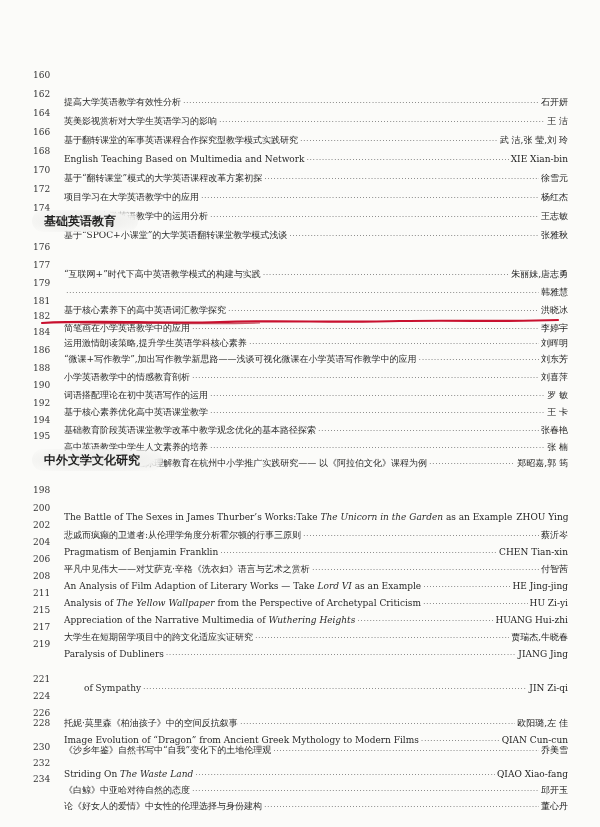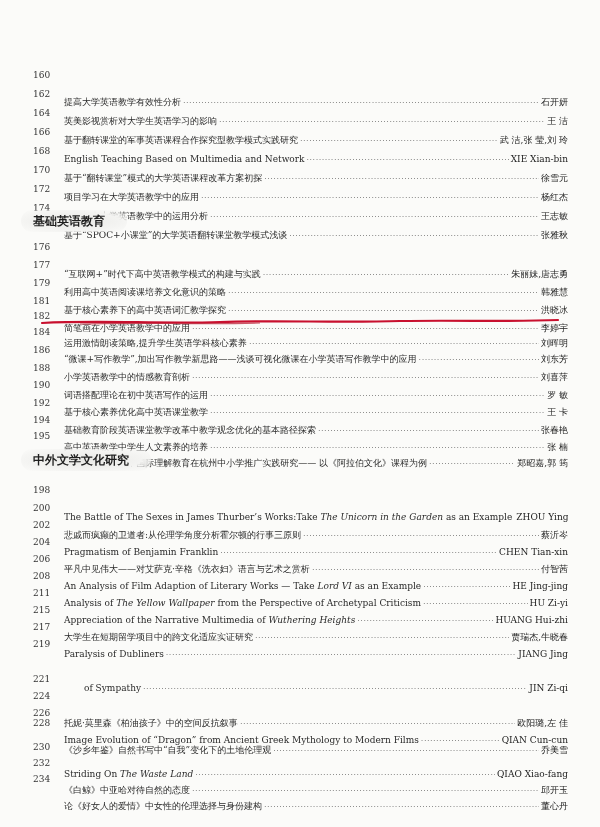--- a/index.html
+++ b/index.html
@@ -24,21 +24,21 @@
   .title i { font-style:italic; }
   .leader {
     flex:1 1 auto; overflow:hidden; margin:0 2px;
     color:#555; letter-spacing:0.5px; font-size:8px;
   }
   .leader::before {
     content:"··································································································································································································";
   }
   .author { flex:0 0 auto; color:#222; }
   .section {
-    position:absolute; left:21px; height:22px;
+    position:absolute; left:32px; height:22px;
     font-size:12px; font-weight:bold; line-height:22px;
     padding:0 22px 0 12px; color:#1f1f1f;
     background: radial-gradient(ellipse at center, #e9e9e6 0%, #f3f3f1 60%, rgba(250,250,248,0) 100%);
     border-radius:11px;
   }
   .red-line {
     position:absolute; left:40px; top:318px; width:520px; height:8px;
   }
 </style>
 </head>
@@ -117,21 +117,20 @@
     <span class="num">176</span>
     <div class="entry">
         <span class="title">“互联网+”时代下高中英语教学模式的构建与实践</span>
         <span class="leader"></span>
         <span class="author">朱丽妹,唐志勇</span>
       </div>
   </div>
   <div class="row" style="top:258px">
     <span class="num">177</span>
     <div class="entry">
-        <span class="title">利用高中英语阅读课培养文化意识的策略</span>
         <span class="leader"></span>
         <span class="author">韩雅慧</span>
       </div>
   </div>
   <div class="row" style="top:276px">
     <span class="num">179</span>
     <div class="entry">
         <span class="title">基于核心素养下的高中英语词汇教学探究</span>
         <span class="leader"></span>
         <span class="author">洪晓冰</span>

